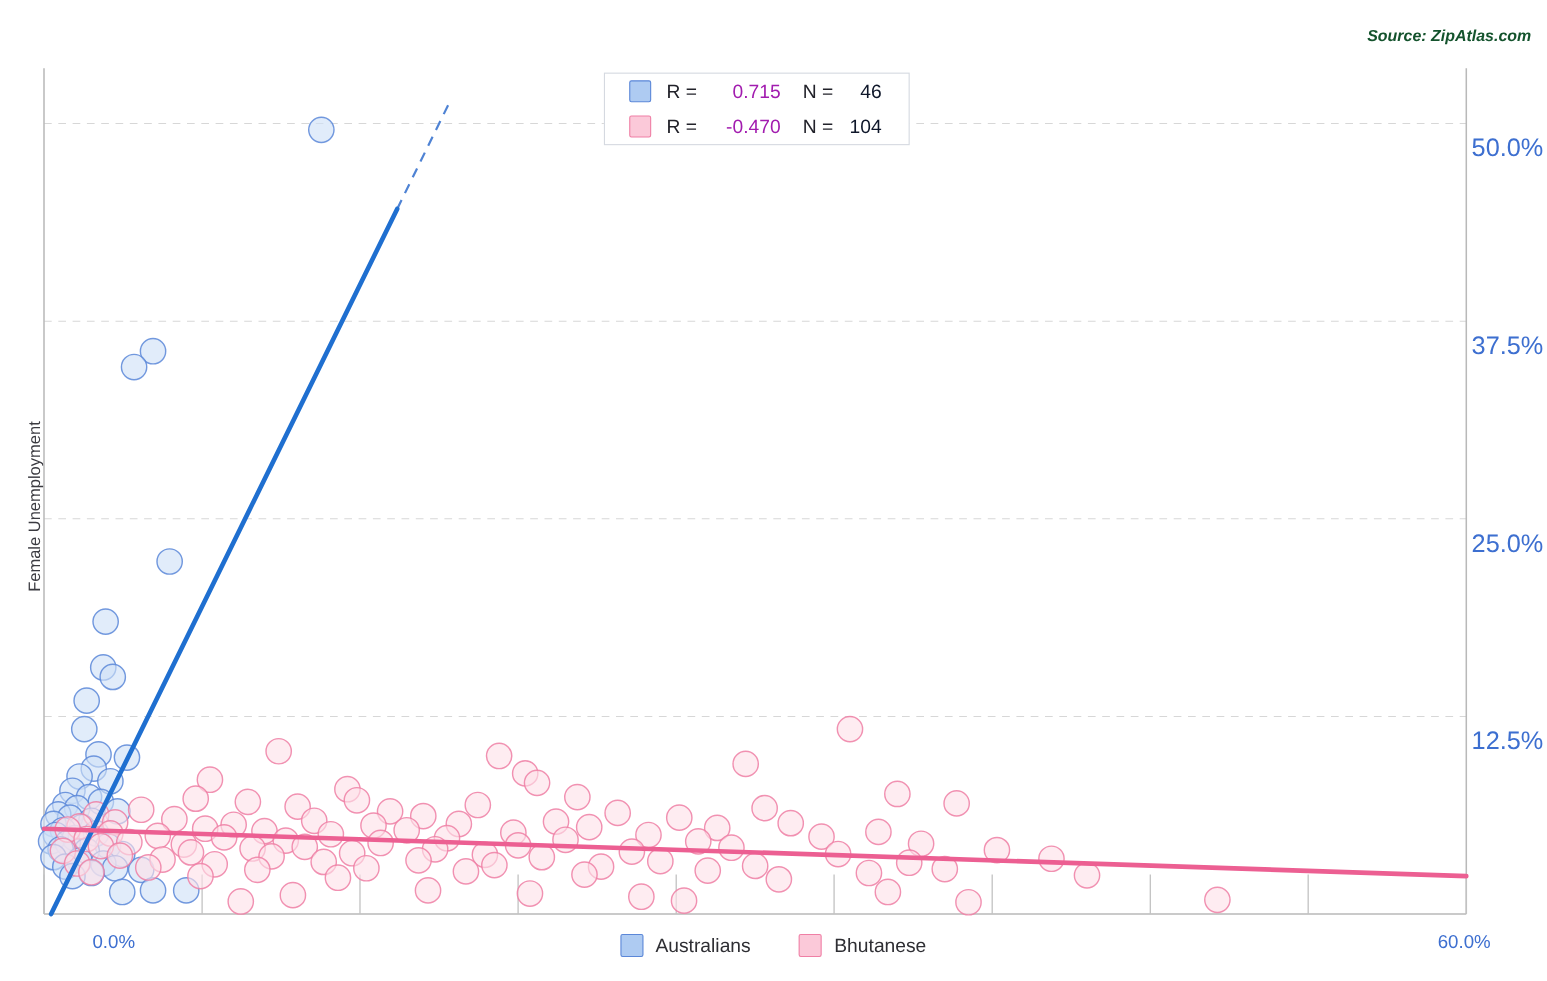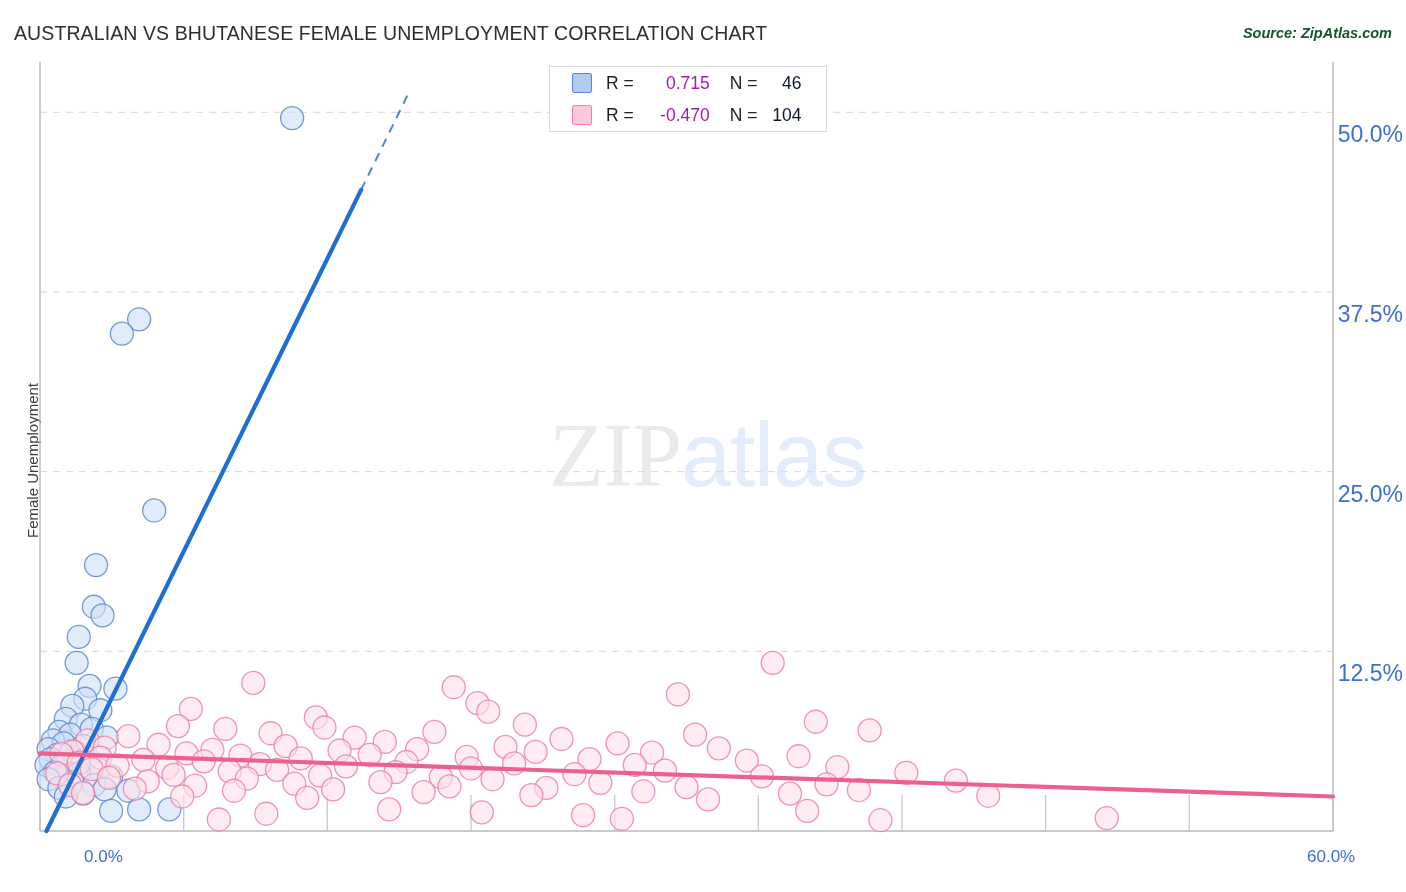--- a/index.html
+++ b/index.html
@@ -145,26 +145,22 @@
     pointer-events: none;
   }
   .wm-zip { font-family: "Liberation Serif", serif; color: #e9eaec; }
   .wm-atlas { font-family: "Liberation Sans", sans-serif; color: #e2ecfb; }
 </style>
 </head>
 <body>
 
 <div id="chart-root">
 
-  <div class="title">AUSTRALIAN VS BHUTANESE FEMALE UNEMPLOYMENT CORRELATION CHART</div>
   <div class="source">Source: ZipAtlas.com</div>
 
-  <div class="watermark">
-    <span class="wm-zip">ZIP</span><span class="wm-atlas">atlas</span>
-  </div>
 
   <div class="ylabel">Female Unemployment</div>
 
   <svg class="plot" id="plot-svg" width="1406" height="892">
       <line x1="40" x2="1333" y1="651.3271028037383" y2="651.3271028037383" stroke="#d7d7d7" stroke-width="1" stroke-dasharray="7 6"></line>
       <line x1="40" x2="1333" y1="471.6542056074766" y2="471.6542056074766" stroke="#d7d7d7" stroke-width="1" stroke-dasharray="7 6"></line>
       <line x1="40" x2="1333" y1="291.98130841121497" y2="291.98130841121497" stroke="#d7d7d7" stroke-width="1" stroke-dasharray="7 6"></line>
       <line x1="40" x2="1333" y1="112.30841121495325" y2="112.30841121495325" stroke="#d7d7d7" stroke-width="1" stroke-dasharray="7 6"></line>
       <line x1="40" x2="40" y1="62" y2="831" stroke="#b9b9b9" stroke-width="1.4"></line>
       <line x1="40" x2="1333" y1="831" y2="831" stroke="#b9b9b9" stroke-width="1.4"></line>
@@ -359,14 +355,24 @@
     </div>
     <div class="stats-row">
       <span class="sw pink"></span>
       <span class="lbl-r">R =</span>
       <span class="val-r">-0.470</span>
       <span class="lbl-n">N =</span>
       <span class="val-n">104</span>
     </div>
   </div>
 
+  <div class="footer-legend">
+    <div class="fl-item">
+      <span class="fl-sw blue"></span>
+      <span>Australians</span>
+    </div>
+    <div class="fl-item">
+      <span class="fl-sw pink"></span>
+      <span>Bhutanese</span>
+    </div>
+  </div>
 
 </div>
 
 </body></html>

